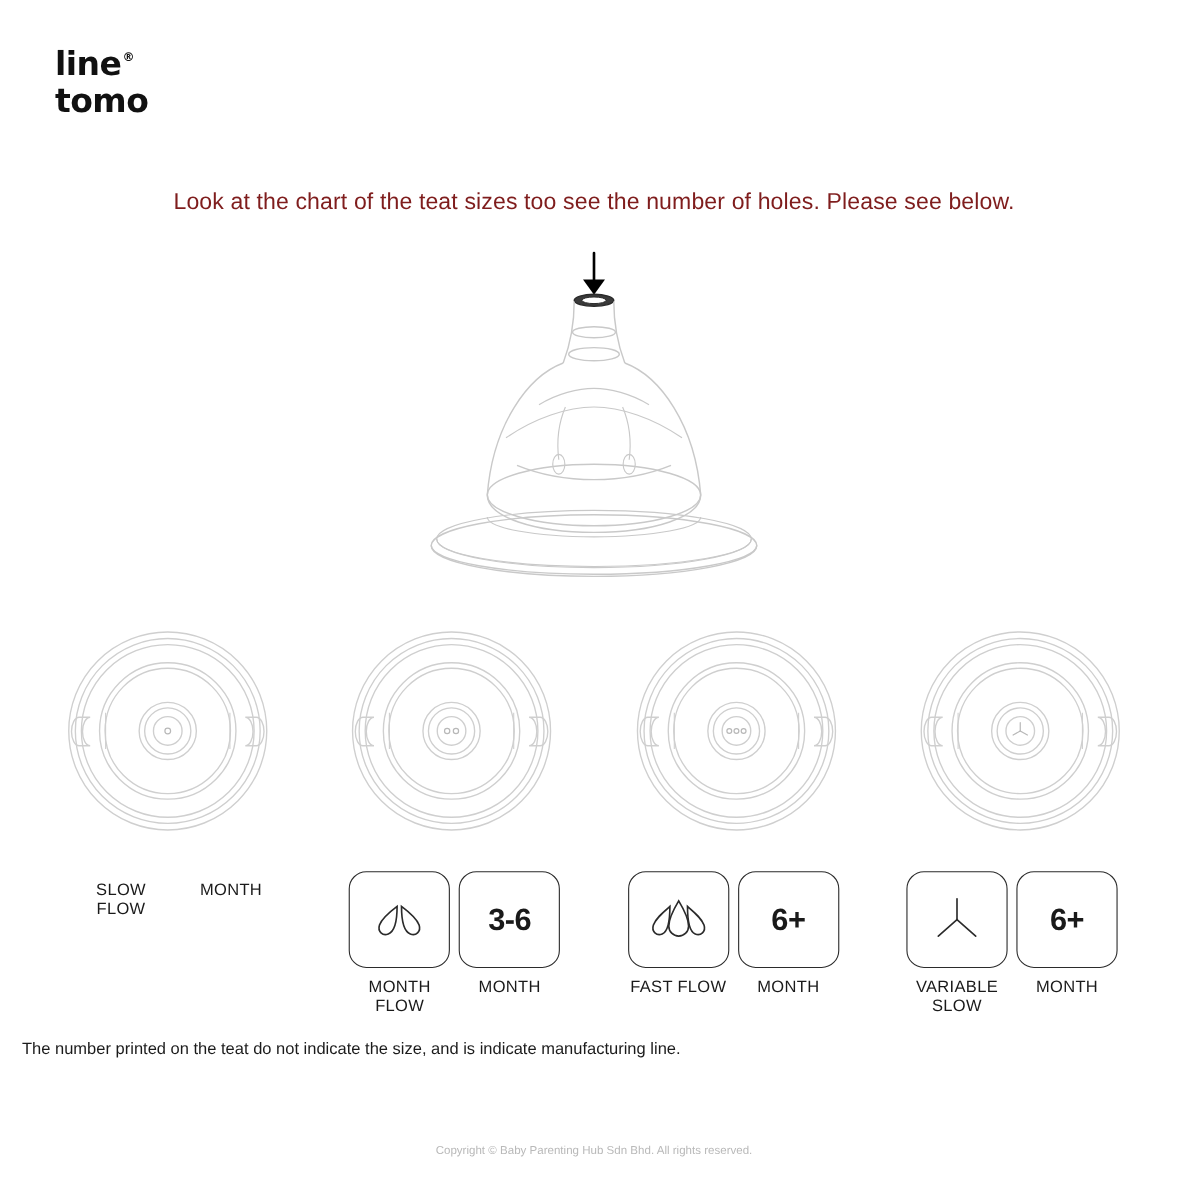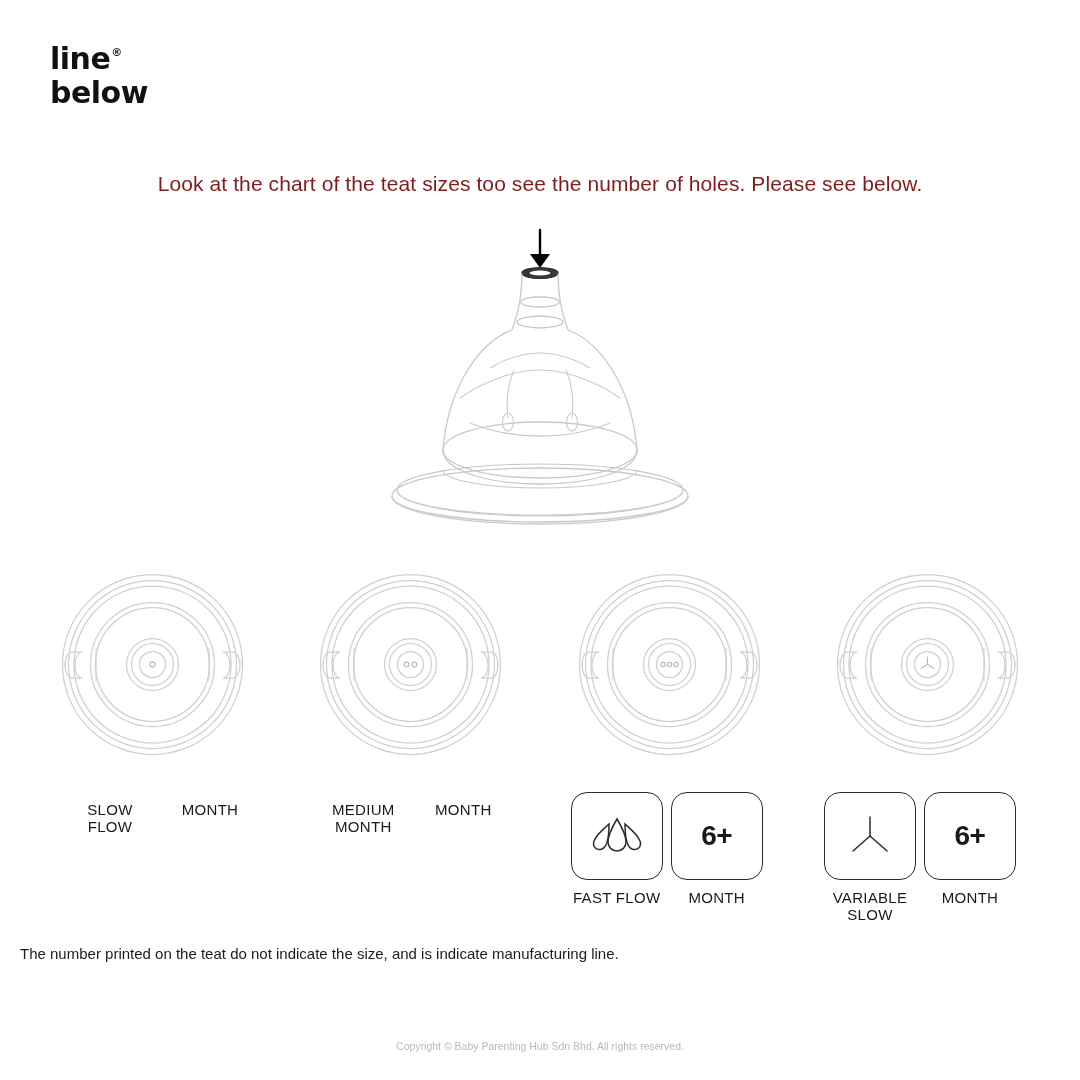--- a/index.html
+++ b/index.html
@@ -145,21 +145,21 @@
     color: #b9b9b9;
   }
 
   svg { display: block; }
 </style>
 </head>
 <body>
 
 <div class="logo">
   <span class="logo-line"><span>line</span><span class="logo-reg">®</span></span>
-  <span class="logo-line">below</span>
+  <span class="logo-line">tomo</span>
 </div>
 
 <div class="headline">Look at the chart of the teat sizes too see the number of holes. Please see below.</div>
 
 <div class="hero">
   <svg width="400" height="330" viewBox="0 0 400 330">
     <g fill="none" stroke="#000000" stroke-width="2.4">
 
       <path d="M200 12 L200 44" stroke-linecap="round"></path>
       <path d="M190 36 L200 50 L210 36 Z" fill="#000000" stroke="none"></path>
@@ -300,22 +300,33 @@
 <div class="legend">
 
   <div class="legend-group">
     <div class="legend-labels">
       <div class="legend-label">SLOW FLOW</div>
       <div class="legend-label">MONTH</div>
     </div>
   </div>
 
   <div class="legend-group">
+    <div class="legend-boxes">
+      <div class="box">
+        <svg width="48" height="40" viewBox="0 0 48 40">
+          <path d="M22 8 C14 14, 8 19, 6 25 C4 31, 9 35, 14 33 C19 31, 22 22, 22 8 Z" fill="none" stroke="#2b2b2b" stroke-width="1.5"></path>
+          <path d="M26 8 C34 14, 40 19, 42 25 C44 31, 39 35, 34 33 C29 31, 26 22, 26 8 Z" fill="none" stroke="#2b2b2b" stroke-width="1.5"></path>
+        </svg>
+      </div>
+      <div class="box">
+        <span class="box-month">3-6</span>
+      </div>
+    </div>
     <div class="legend-labels">
-      <div class="legend-label">MEDIUM MONTH</div>
+      <div class="legend-label">MONTH FLOW</div>
       <div class="legend-label">MONTH</div>
     </div>
   </div>
 
   <div class="legend-group">
     <div class="legend-boxes">
       <div class="box">
         <svg width="56" height="44" viewBox="0 0 56 44">
           <path d="M20 10 C13 16, 7 21, 5 27 C3 33, 8 37, 13 35 C18 33, 20 24, 20 10 Z" fill="none" stroke="#2b2b2b" stroke-width="1.5"></path>
           <path d="M28 5 C22 15, 19 22, 19 28 a9 9 0 0 0 18 0 C37 22, 34 15, 28 5 Z" fill="none" stroke="#2b2b2b" stroke-width="1.5"></path>

